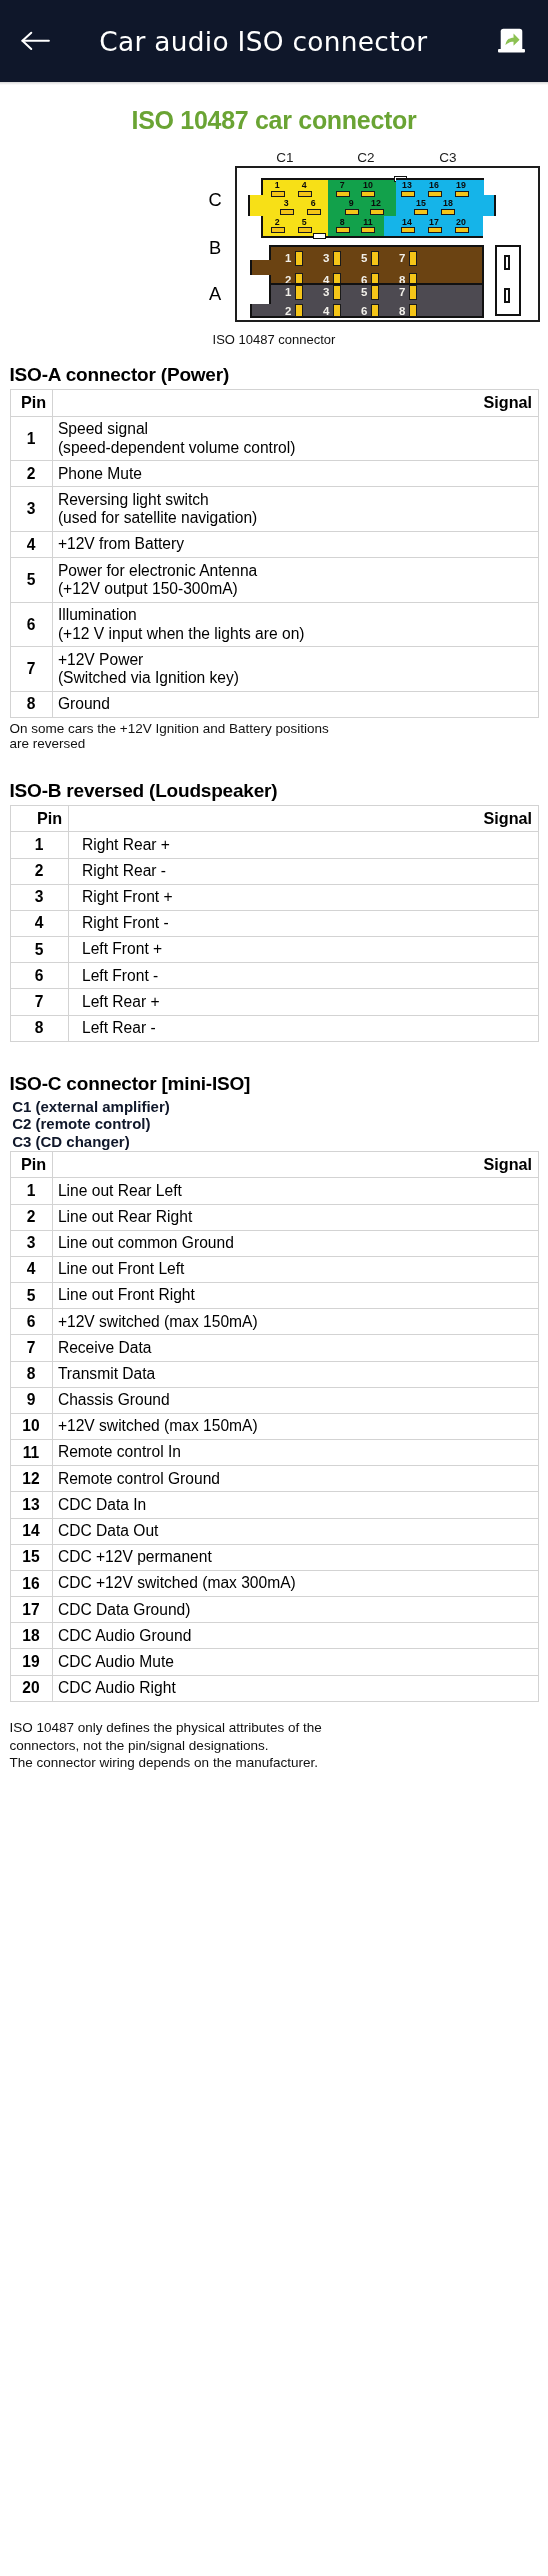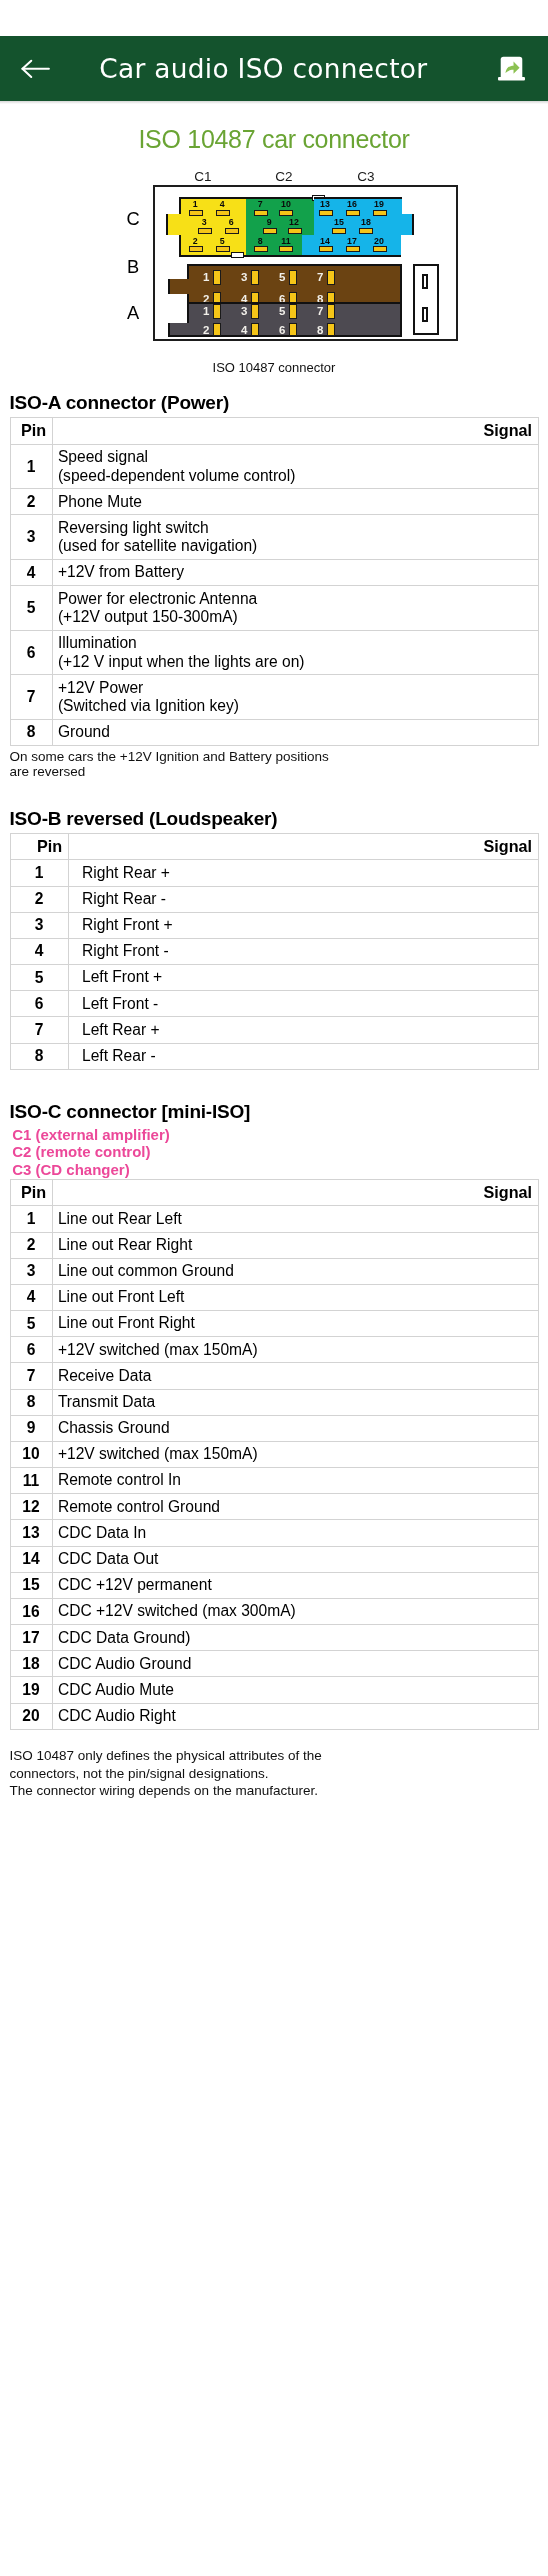--- a/index.html
+++ b/index.html
@@ -5,27 +5,26 @@
   * { box-sizing: border-box; }
   html, body {
     margin: 0; padding: 0;
     background: #ffffff;
     font-family: "Liberation Sans", sans-serif;
   }
   body { width: 548px; }
 
   
   .appbar {
-    height: 65px;
-    background: #14532d;
+    height: 82px;
+    background: #0f172a;
     display: flex;
     align-items: center;
     padding: 0 17.6px;
     position: relative;
-    margin-top: 36px;
   }
   .back-arrow {
     width: 37px; height: 37px;
     flex: 0 0 37px;
     display: flex; align-items: center; justify-content: center;
     cursor: pointer;
   }
   .back-arrow svg { display: block; }
   .appbar-title {
     flex: 1 1 auto;
@@ -47,32 +46,32 @@
     height: 3.4px;
     background: linear-gradient(to bottom, rgba(0,0,0,0.16), rgba(0,0,0,0));
   }
 
   
   .content { padding: 0 9.5px 27px 9.5px; }
 
   .page-title {
     color: #6aa434;
     font-size: 25px;
-    font-weight: normal;
+    font-weight: bold;
     text-align: center;
     margin: 20.3px 0 15px 0;
     letter-spacing: -0.3px;
     font-family: "Liberation Sans", sans-serif;
   }
 
   
   .diagram-wrap {
     display: flex;
-    justify-content: center;
-    margin-bottom: 18px;
+    justify-content: flex-end;
+    margin-bottom: 9px;
   }
   .diagram {
     position: relative;
     width: 365px;
     height: 173px;
   }
   .row-label {
     position: absolute;
     font-size: 18.3px;
     color: #000;
@@ -140,21 +139,21 @@
     font-size: 19px;
     font-weight: bold;
     color: #000;
     margin: 0 0 2.7px 0;
     letter-spacing: -0.2px;
     font-family: "Liberation Sans", sans-serif;
   }
   .subline {
     font-size: 15px;
     font-weight: bold;
-    color: #ec4899;
+    color: #0f172a;
     margin: 0 0 0.7px 2.7px;
     font-family: "Liberation Sans", sans-serif;
   }
 
   
   table.pin-table {
     width: 100%;
     border-collapse: collapse;
     margin: 0 0 2.7px 0;
     font-family: "Liberation Sans", sans-serif;

